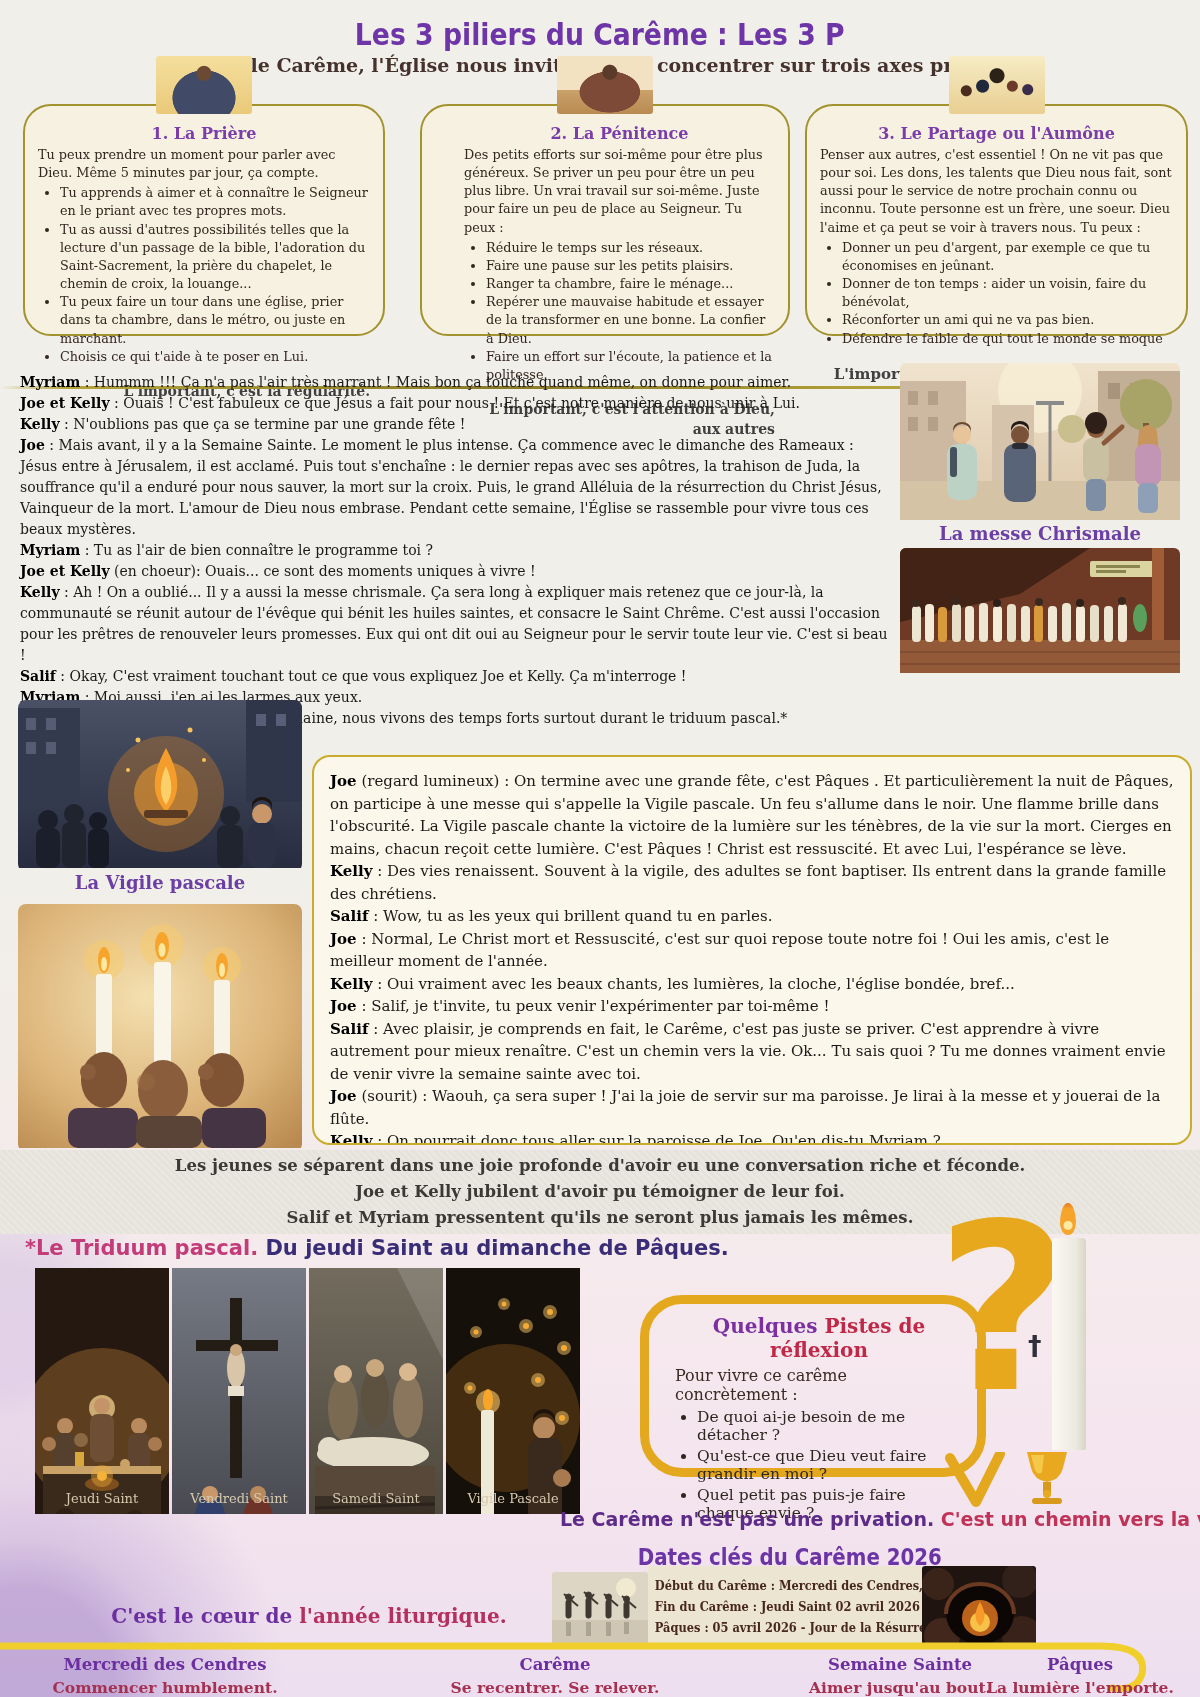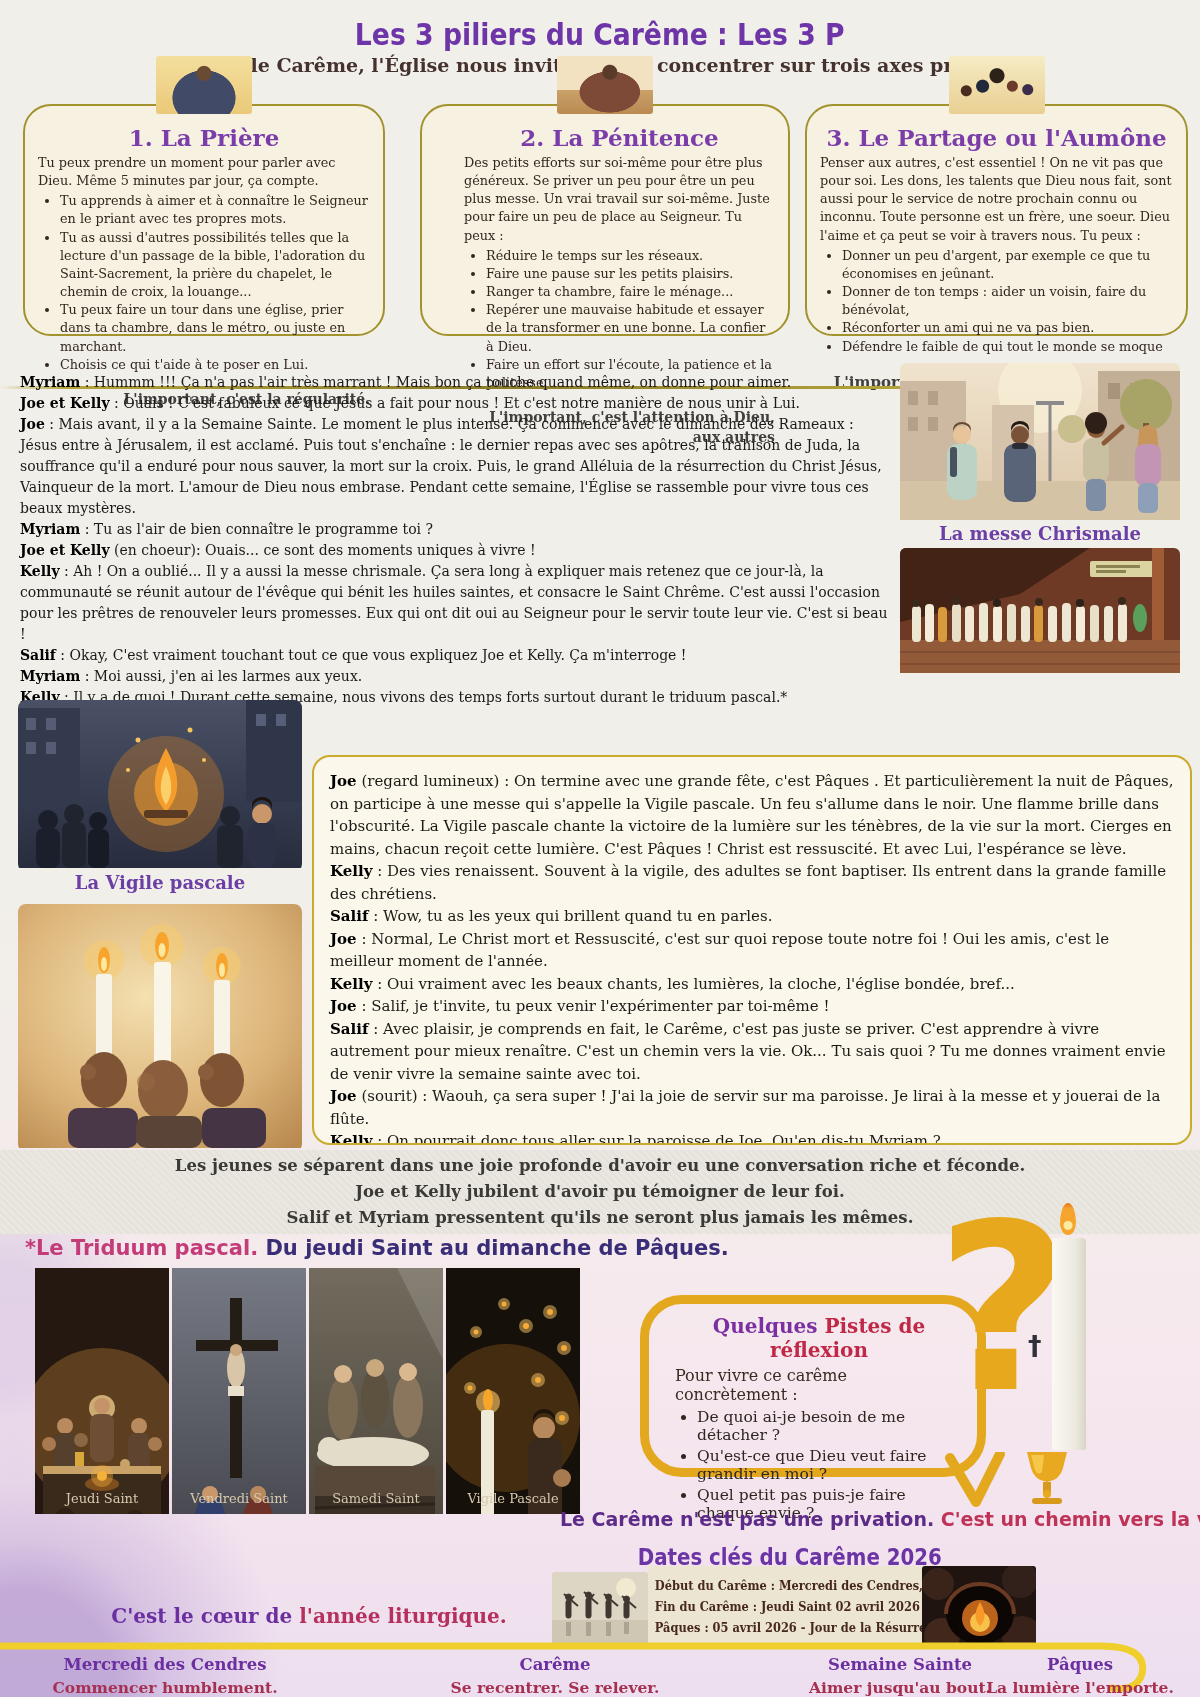--- a/index.html
+++ b/index.html
@@ -28,21 +28,21 @@
     linear-gradient(#f4df9e,#eac979);}
   .pimg2{background:radial-gradient(circle at 55% 28%,#5a3a28 0 7px,transparent 8px),
     radial-gradient(ellipse at 55% 62%,#7d4a38 0 40%,transparent 41%),
     linear-gradient(#f2e2c2 58%,#caa26a 58%,#b98a52);}
   .pimg3{background:radial-gradient(circle at 18% 60%,#4a2c1e 0 5px,transparent 6px),
     radial-gradient(circle at 35% 52%,#20283c 0 6px,transparent 7px),
     radial-gradient(circle at 50% 34%,#2c2218 0 7px,transparent 8px),
     radial-gradient(circle at 66% 52%,#6b3a28 0 5px,transparent 6px),
     radial-gradient(circle at 82% 58%,#3a2c4a 0 5px,transparent 6px),
     linear-gradient(#f6ecc4,#e9cf92);}
-  .pillar-title{margin:10px 0 3px;text-align:center;font-size:23px;font-weight:bold;color:#7b3daa;}
+  .pillar-title{margin:10px 0 3px;text-align:center;font-size:16px;font-weight:bold;color:#7b3daa;}
   .pillar-body{font-size:12.8px;line-height:1.42;color:#33261f;}
   .pillar-body ul{margin:2px 0;padding-left:22px;}
   .pillar-body li{margin:0;}
   .pillar-highlight{text-align:right;font-size:14px;font-weight:bold;color:#404040;margin-top:16px;}
   .p3 .pillar-highlight{font-size:15px;}
 
   .gold-divider{top:386px;left:0;width:1120px;height:3px;
     background:linear-gradient(90deg,transparent 0,#b3a339 6%,#8a7b26 45%,#b3a339 80%,transparent 99%);}
 
   
@@ -128,21 +128,21 @@
         <li>Choisis ce qui t'aide à te poser en Lui.</li>
       </ul>
       <div class="pillar-highlight">L'important, c'est la régularité.</div>
     </div>
   </div>
 
   <div class="pillar-box p2" style="left:420px;width:370px;padding-left:42px;">
     <div class="pimg pimg2"></div>
     <div class="pillar-title">2. La Pénitence</div>
     <div class="pillar-body">
-      <span>Des petits efforts sur soi-même pour être plus généreux. Se priver un peu pour être un peu plus messe. Un vrai travail sur soi-même. Juste pour faire un peu de place au Seigneur. Tu peux :</span>
+      <span>Des petits efforts sur soi-même pour être plus généreux. Se priver un peu pour être un peu plus libre. Un vrai travail sur soi-même. Juste pour faire un peu de place au Seigneur. Tu peux :</span>
       <ul>
         <li>Réduire le temps sur les réseaux.</li>
         <li>Faire une pause sur les petits plaisirs.</li>
         <li>Ranger ta chambre, faire le ménage...</li>
         <li>Repérer une mauvaise habitude et essayer de la transformer en une bonne. La confier à Dieu.</li>
         <li>Faire un effort sur l'écoute, la patience et la politesse.</li>
       </ul>
       <div class="pillar-highlight">L'important, c'est l'attention à Dieu,  aux autres</div>
     </div>
   </div>
@@ -160,20 +160,21 @@
       </ul>
       <div class="pillar-highlight">L'important, c'est d'aimer concrètement en actes.</div>
     </div>
   </div>
 
   <div class="abs gold-divider"></div>
 
   <div class="abs dialogue1 dlg">
     <p><b>Myriam</b><span> : Hummm !!! Ça n'a pas l'air très marrant ! Mais bon ça touche quand même, on donne pour aimer.</span></p>
     <p><b>Joe et Kelly</b><span> : Ouais ! C'est fabuleux ce que Jésus a fait pour nous ! Et c'est notre manière de nous unir à Lui.</span></p>
+    <p><b>Kelly</b><span> : N'oublions pas que ça se termine par une grande fête !</span></p>
     <p><b>Joe</b><span> : Mais avant, il y a la Semaine Sainte. Le moment le plus intense. Ça commence avec le dimanche des Rameaux : Jésus entre à Jérusalem, il est acclamé. Puis tout s'enchaîne : le dernier repas avec ses apôtres, la trahison de Juda, la souffrance qu'il a enduré pour nous sauver, la mort sur la croix. Puis, le grand Alléluia de la résurrection du Christ Jésus, Vainqueur de la mort. L'amour de Dieu nous embrase. Pendant cette semaine, l'Église se rassemble pour vivre tous ces beaux mystères.</span></p>
     <p><b>Myriam</b><span> : Tu as l'air de bien connaître le programme toi ?</span></p>
     <p><b>Joe et Kelly</b><span> (en choeur): Ouais... ce sont  des moments uniques à vivre !</span></p>
     <p><b>Kelly</b><span> :  Ah ! On a oublié... Il y a aussi la messe chrismale. Ça sera long à expliquer mais retenez que ce jour-là, la communauté se réunit autour de l'évêque qui bénit les huiles saintes, et consacre le Saint Chrême. C'est aussi l'occasion pour les prêtres de renouveler leurs promesses. Eux qui ont dit oui au Seigneur pour le servir toute leur vie. C'est si beau !</span></p>
     <p><b>Salif</b><span> : Okay, C'est vraiment touchant tout ce que vous expliquez Joe et Kelly. Ça m'interroge !</span></p>
     <p><b>Myriam</b><span> : Moi aussi, j'en ai les larmes aux yeux.</span></p>
     <p><b>Kelly</b><span> : Il y a de quoi ! Durant cette semaine, nous vivons des temps forts surtout durant le triduum pascal.*</span></p>
   </div>
 
   <div class="abs img-frame" style="left:900px;top:363px;">

